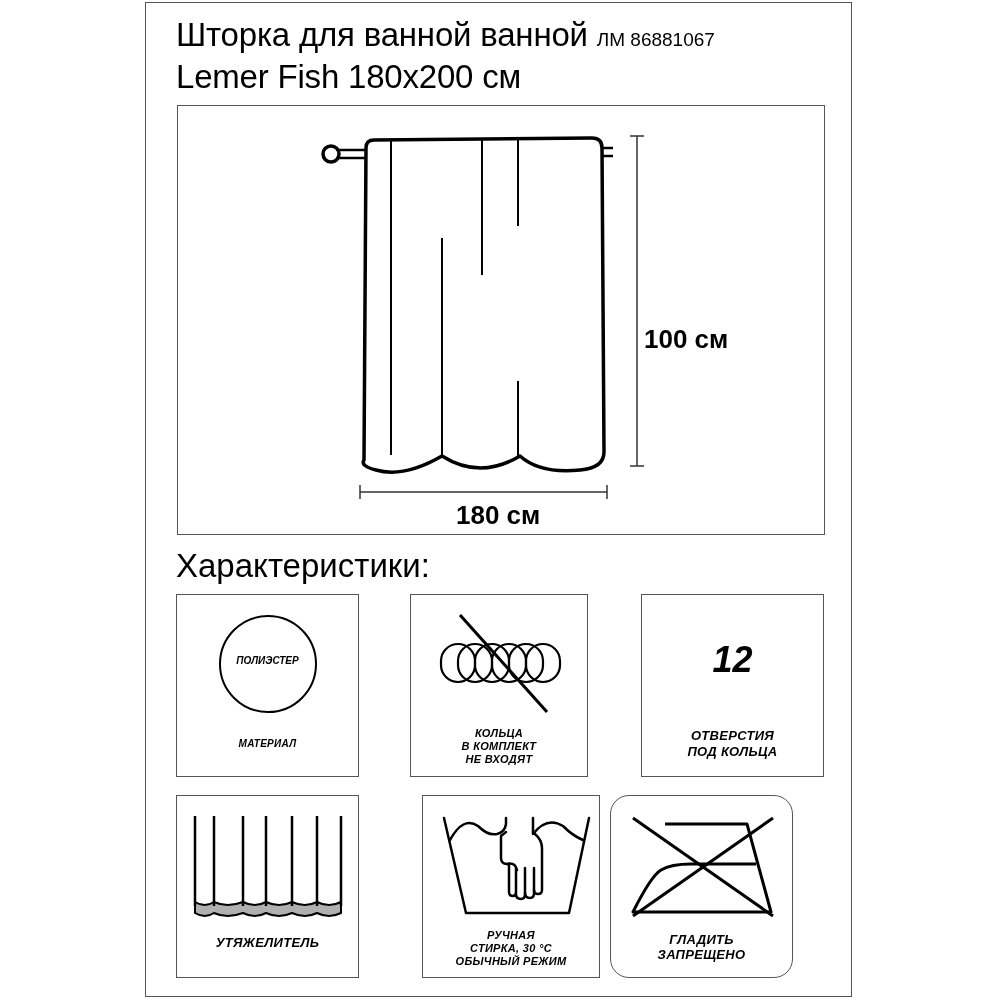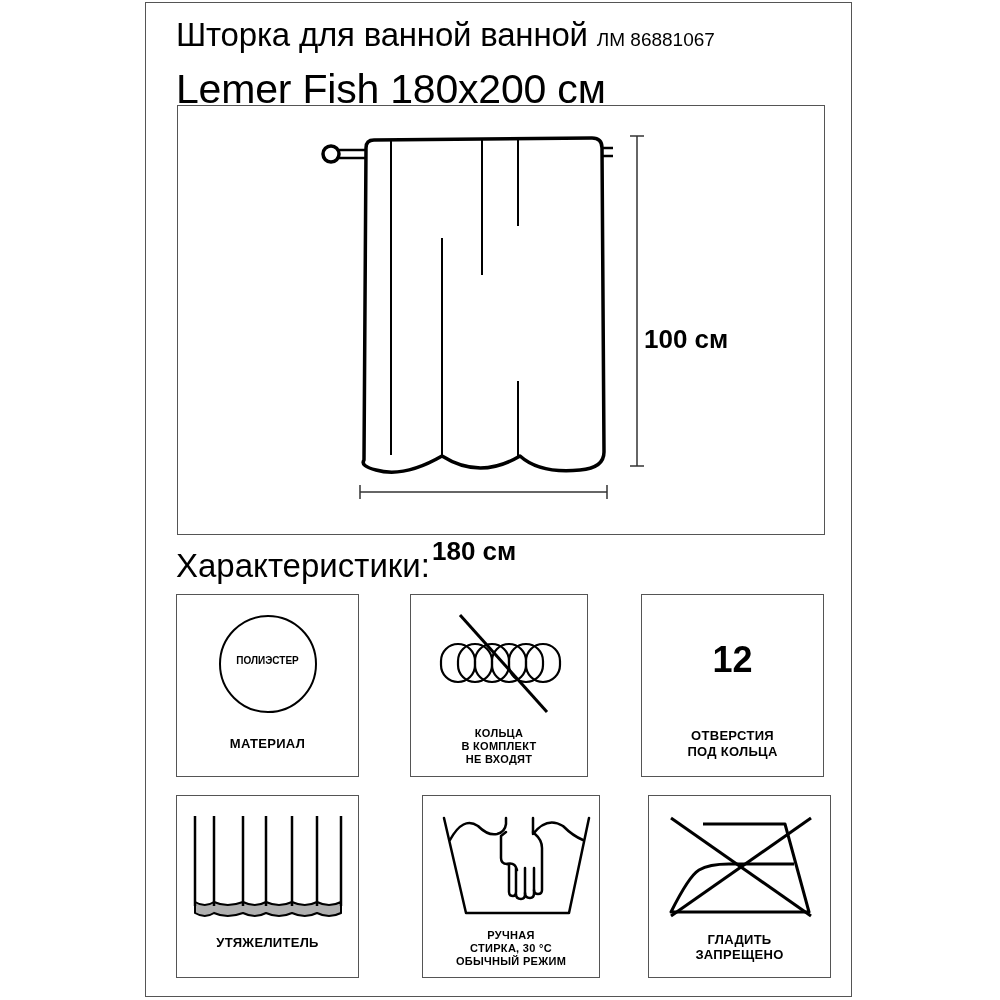--- a/index.html
+++ b/index.html
@@ -1,35 +1,35 @@
 <!DOCTYPE html>
 <html><head>
   <meta charset="utf-8">
   <style>
     html, body { margin: 0; padding: 0; background: #ffffff; }
     body { width: 1000px; height: 1000px; position: relative; overflow: hidden; font-family: "Liberation Sans", sans-serif; color: #000; }
     .sheet { position: absolute; left: 145px; top: 2px; width: 707px; height: 995px; border: 1.5px solid #555; box-sizing: border-box; }
     .title1 { position: absolute; left: 176px; top: 16px; font-size: 33px; line-height: 38px; white-space: nowrap; letter-spacing: -0.2px; }
     .title1 .sku { font-size: 19px; letter-spacing: 0; }
-    .title2 { position: absolute; left: 176px; top: 58px; font-size: 41px; line-height: 38px; white-space: nowrap; letter-spacing: -0.2px; margin-top: 12px; }
+    .title2 { position: absolute; left: 176px; top: 58px; font-size: 33px; line-height: 38px; white-space: nowrap; letter-spacing: -0.2px; }
     .diagram-box { position: absolute; left: 177px; top: 105px; width: 648px; height: 430px; border: 1.5px solid #555; box-sizing: border-box; }
     .diagram-svg { position: absolute; left: 0; top: 0; }
     .dim-label { position: absolute; font-weight: bold; font-size: 26px; white-space: nowrap; }
     .dim-h { left: 644px; top: 324px; }
-    .dim-w { left: 432px; top: 500px; margin-top: 36px; }
+    .dim-w { left: 456px; top: 500px; }
     .section-title { position: absolute; left: 176px; top: 546px; font-size: 33px; line-height: 40px; white-space: nowrap; }
-    .card { position: absolute; width: 183px; height: 183px; border: 1.5px solid #555; box-sizing: border-box; background: #fff; }
+    .card { position: absolute; width: 183px; height: 183px; border: 1.5px solid #555; box-sizing: border-box; background: #fff; font-style: italic; }
     .card svg { position: absolute; left: 0; top: 0; }
     .card-label { position: absolute; left: 0; width: 100%; text-align: center; font-weight: bold; font-size: 12px; line-height: 14px; letter-spacing: 0.3px; }
     .c1 { left: 176px; top: 594px; }
     .c2 { left: 410px; top: 594px; width: 178px; padding-left: 16px; }
     .c3 { left: 641px; top: 594px; }
     .c4 { left: 176px; top: 795px; }
     .c5 { left: 410px; top: 795px; width: 178px; margin-left: 12px; }
-    .c6 { left: 648px; top: 795px; }
+    .c6 { left: 610px; top: 795px; border-radius: 19px; }
     .circle-text { position: absolute; left: 0; width: 100%; text-align: center; font-weight: bold; font-size: 10px; top: 60px; }
     .big-num { position: absolute; left: 0; width: 100%; text-align: center; font-weight: bold; font-size: 36px; top: 44px; }
   </style>
 </head>
 <body>
 
 <div class="sheet"></div>
 
 <div class="title1">
   <span>Шторка для ванной ванной</span>
@@ -71,21 +71,21 @@
   <div class="dim-label dim-w">180 см</div>
 </div>
 
 <div class="section-title">Характеристики:</div>
 
 <div class="card c1">
   <svg width="183" height="183">
     <circle cx="91" cy="69" r="48" fill="none" stroke="#000" stroke-width="2"></circle>
   </svg>
   <div class="circle-text">ПОЛИЭСТЕР</div>
-  <div class="card-label" style="top:142px;font-size:13px">МАТЕРИАЛ</div>
+  <div class="card-label" style="top:142px;font-size:10px">МАТЕРИАЛ</div>
 </div>
 
 <div class="card c2">
   <svg width="178" height="183">
     <g fill="none" stroke="#000" stroke-width="2.2">
       <rect x="30" y="49" width="34" height="38" rx="17"></rect>
       <rect x="47" y="49" width="34" height="38" rx="17"></rect>
       <rect x="64" y="49" width="34" height="38" rx="17"></rect>
       <rect x="81" y="49" width="34" height="38" rx="17"></rect>
       <rect x="98" y="49" width="34" height="38" rx="17"></rect>

